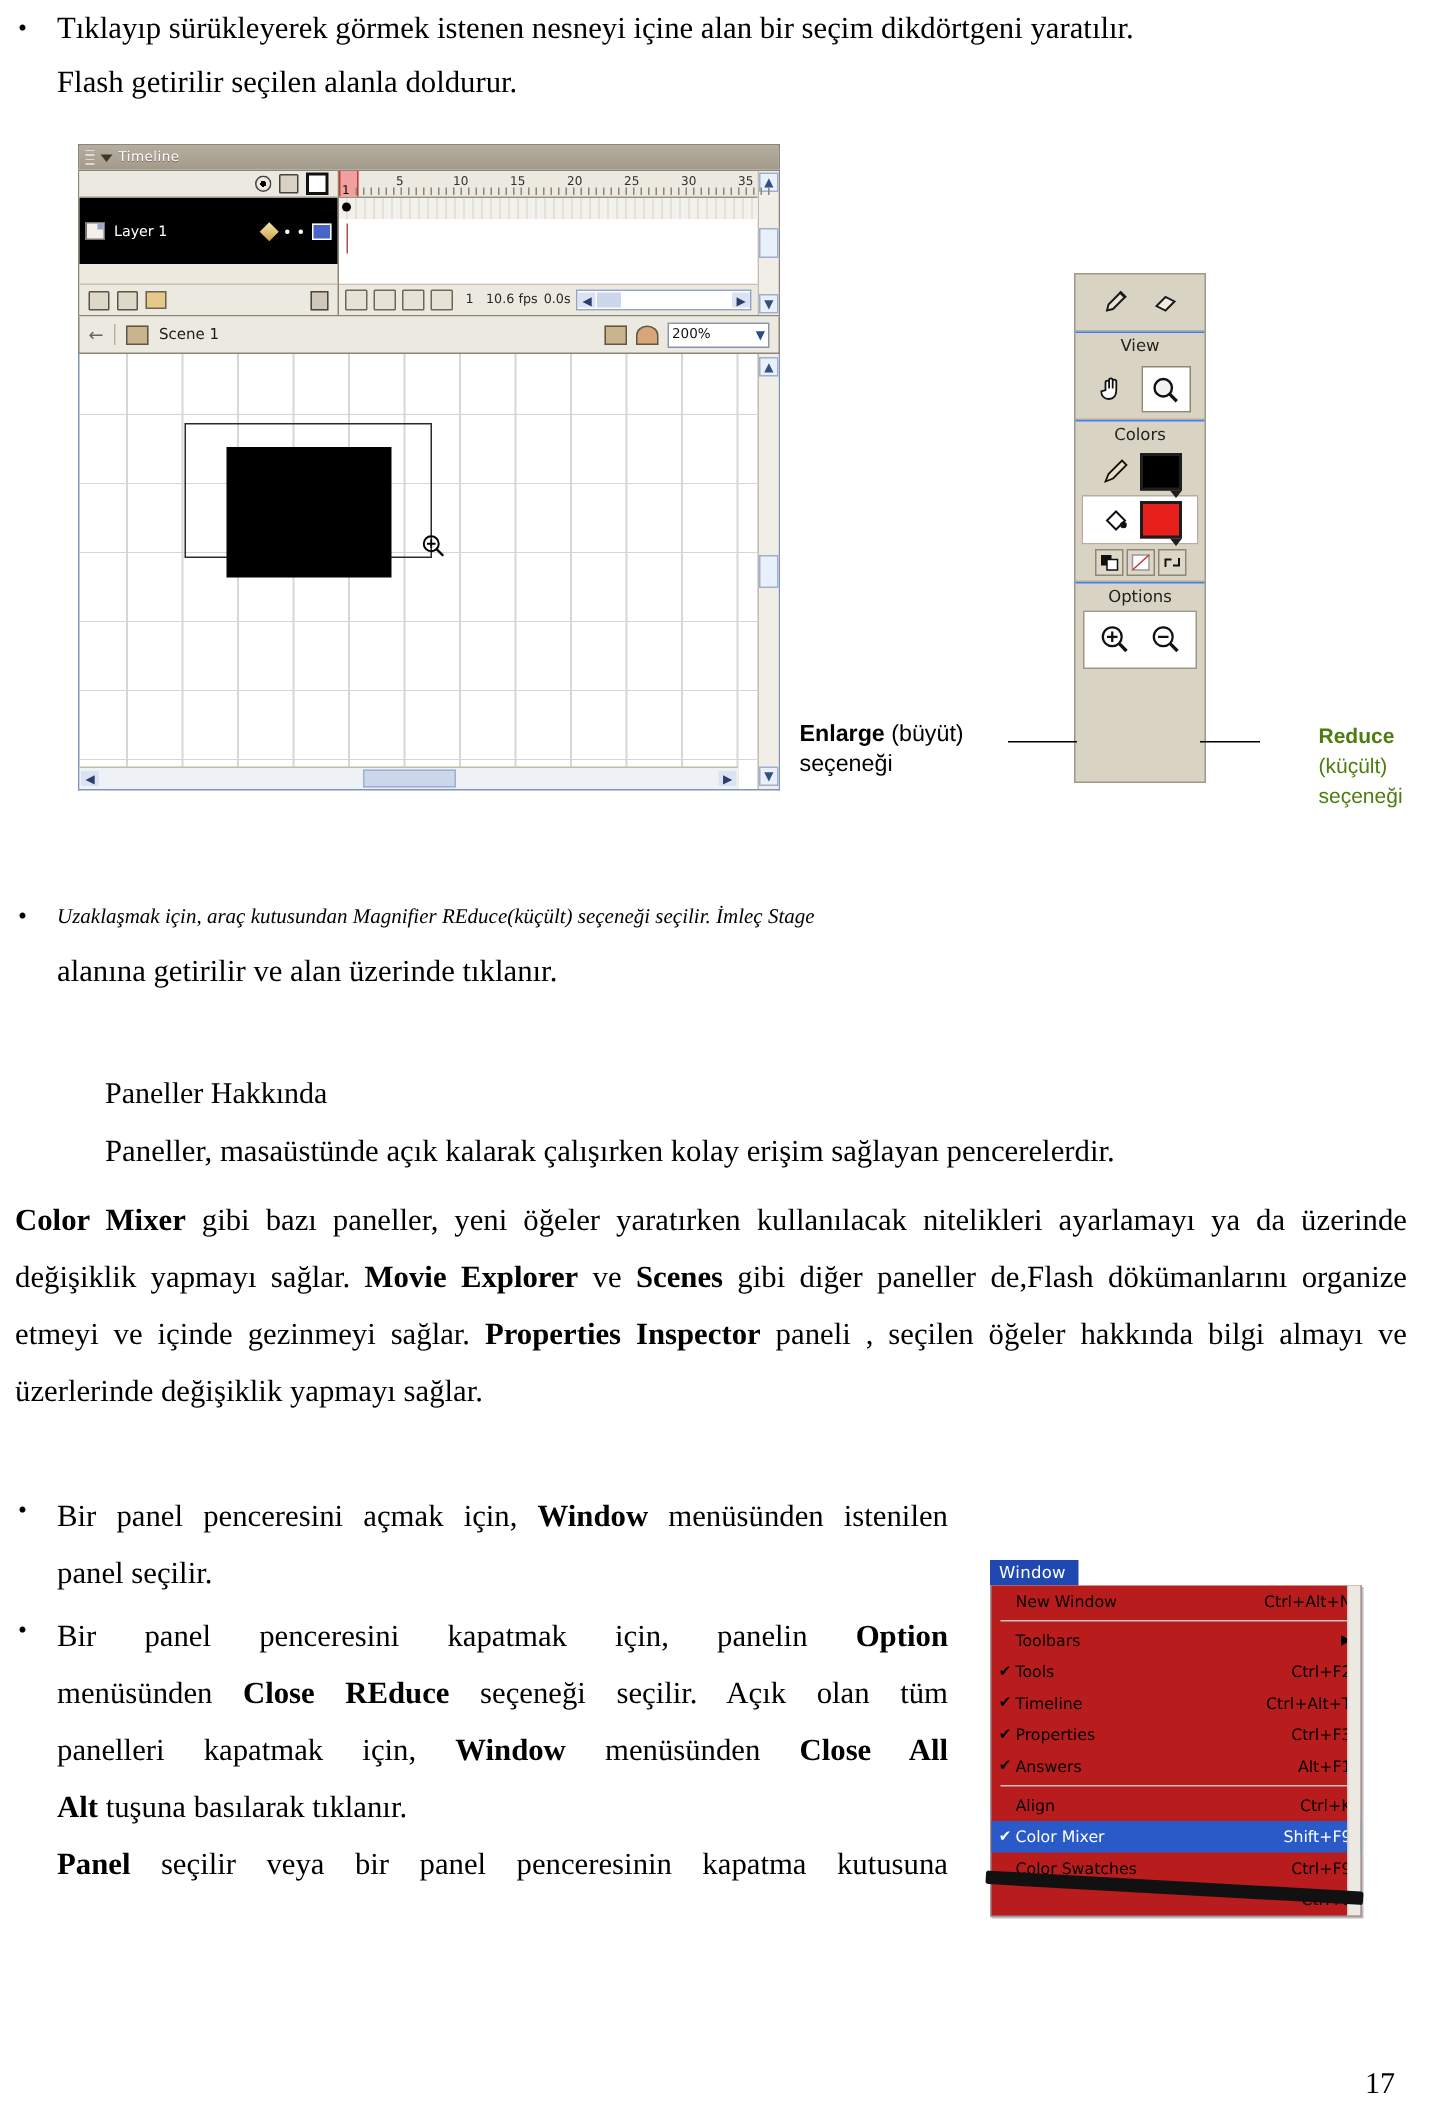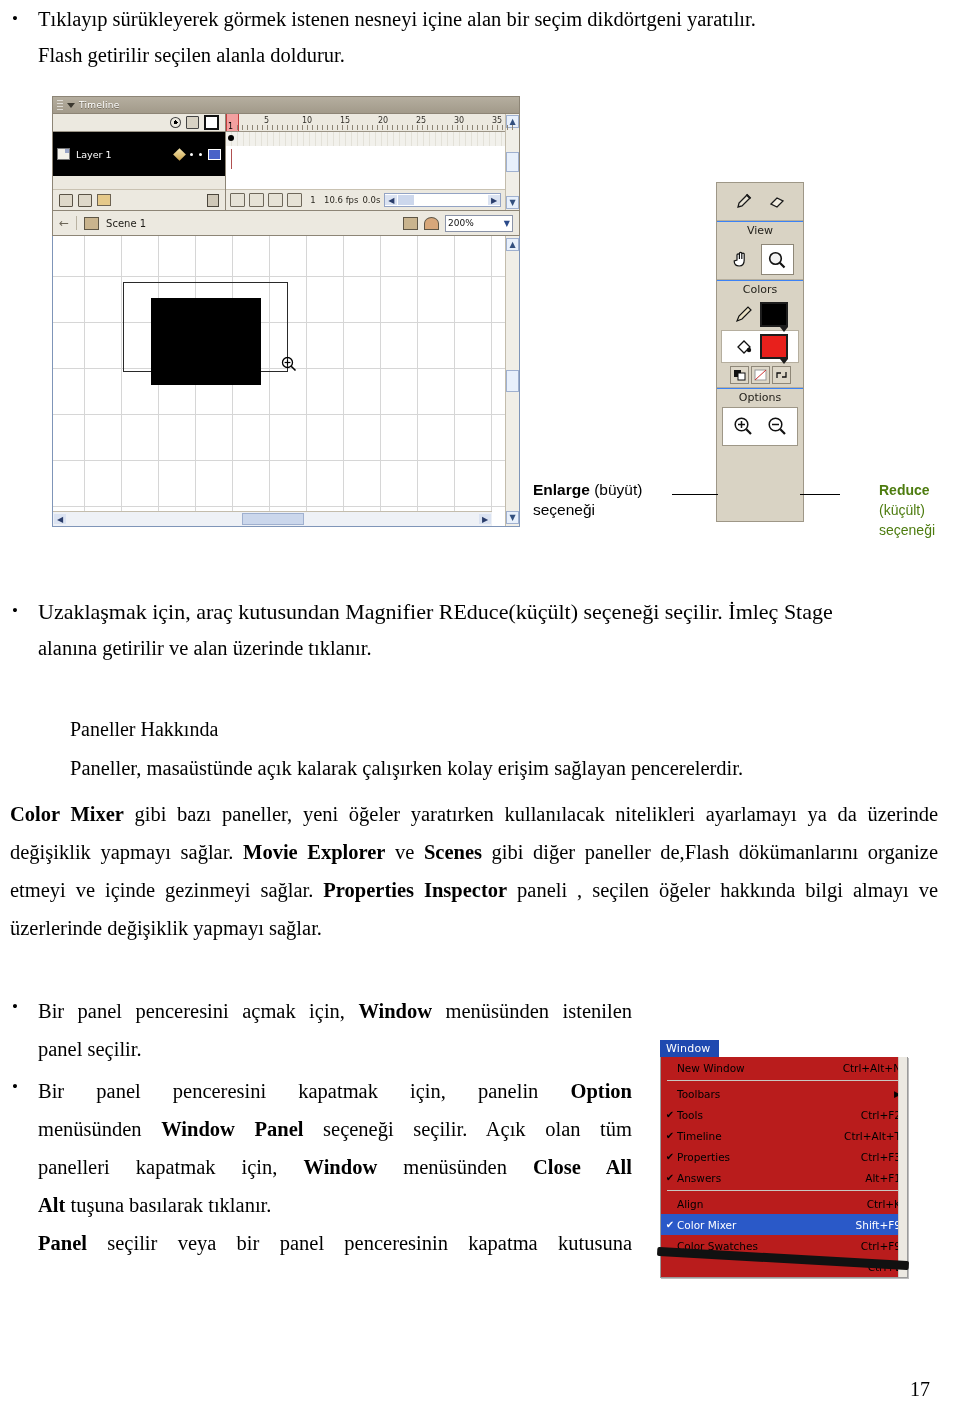--- a/index.html
+++ b/index.html
@@ -16,21 +16,21 @@
     width:26px;flex:0 0 26px;text-align:left;font-size:17px;line-height:30px;
   }
   .bullet-dot::before{content:"\2022";font-size:17px;}
   .bullet-body{flex:1;}
 
   .t1{position:absolute;left:12px;top:4px;width:938px;}
   .t1 .l1{font-size:20.5px;line-height:30px;}
   .t1 .l2{font-size:20.5px;line-height:30px;margin-left:26px;margin-top:6px;}
 
   .t2{position:absolute;left:12px;top:596px;width:930px;}
-  .t2 .l1{font-size:22px;line-height:32px;}
+  .t2 .l1{font-size:14px;line-height:32px;font-style:italic;}
   .t2 .l2{font-size:20.5px;line-height:32px;margin-left:26px;margin-top:4px;}
 
   .heading{position:absolute;left:70px;top:718px;font-size:20px;font-weight:normal;}
   .p-intro{position:absolute;left:70px;top:752px;width:862px;font-size:20.5px;
     line-height:33px;text-align:justify;}
 
   .p-body{position:absolute;left:10px;top:795px;width:928px;font-size:20.5px;
     line-height:38px;text-align:justify;}
 
   .t3{position:absolute;left:12px;top:992px;width:620px;}
@@ -506,21 +506,21 @@
       <div class="bullet-body ln just"><span>Bir panel penceresini açmak için, </span><b>Window</b><span> menüsünden istenilen</span></div>
     </div>
     <div class="ln ind">panel seçilir.</div>
   </div>
 
   <div class="t4">
     <div class="bullet-row">
       <div class="bullet-dot"></div>
       <div class="bullet-body ln just"><span>Bir panel penceresini kapatmak için, panelin </span><b>Option</b></div>
     </div>
-    <div class="ln ind just"><span>menüsünden </span><b>Window Panel</b><span>  seçeneği seçilir. Açık olan tüm</span></div>
+    <div class="ln ind just"><span>menüsünden </span><b>Close REduce</b><span>  seçeneği seçilir. Açık olan tüm</span></div>
     <div class="ln ind just"><span>panelleri kapatmak için, </span><b>Window</b><span> menüsünden </span><b>Close All</b></div>
     <div class="ln ind"><b>Alt</b><span> tuşuna basılarak tıklanır.</span></div>
     <div class="ln ind just"><b>Panel</b><span> seçilir veya bir panel penceresinin kapatma kutusuna</span></div>
   </div>
 
   <div class="winmenu">
     <div class="wm-title">Window</div>
     <div class="wm-box" id="wmBox">
       <div class="wm-item">
           <span class="wm-check"></span>

